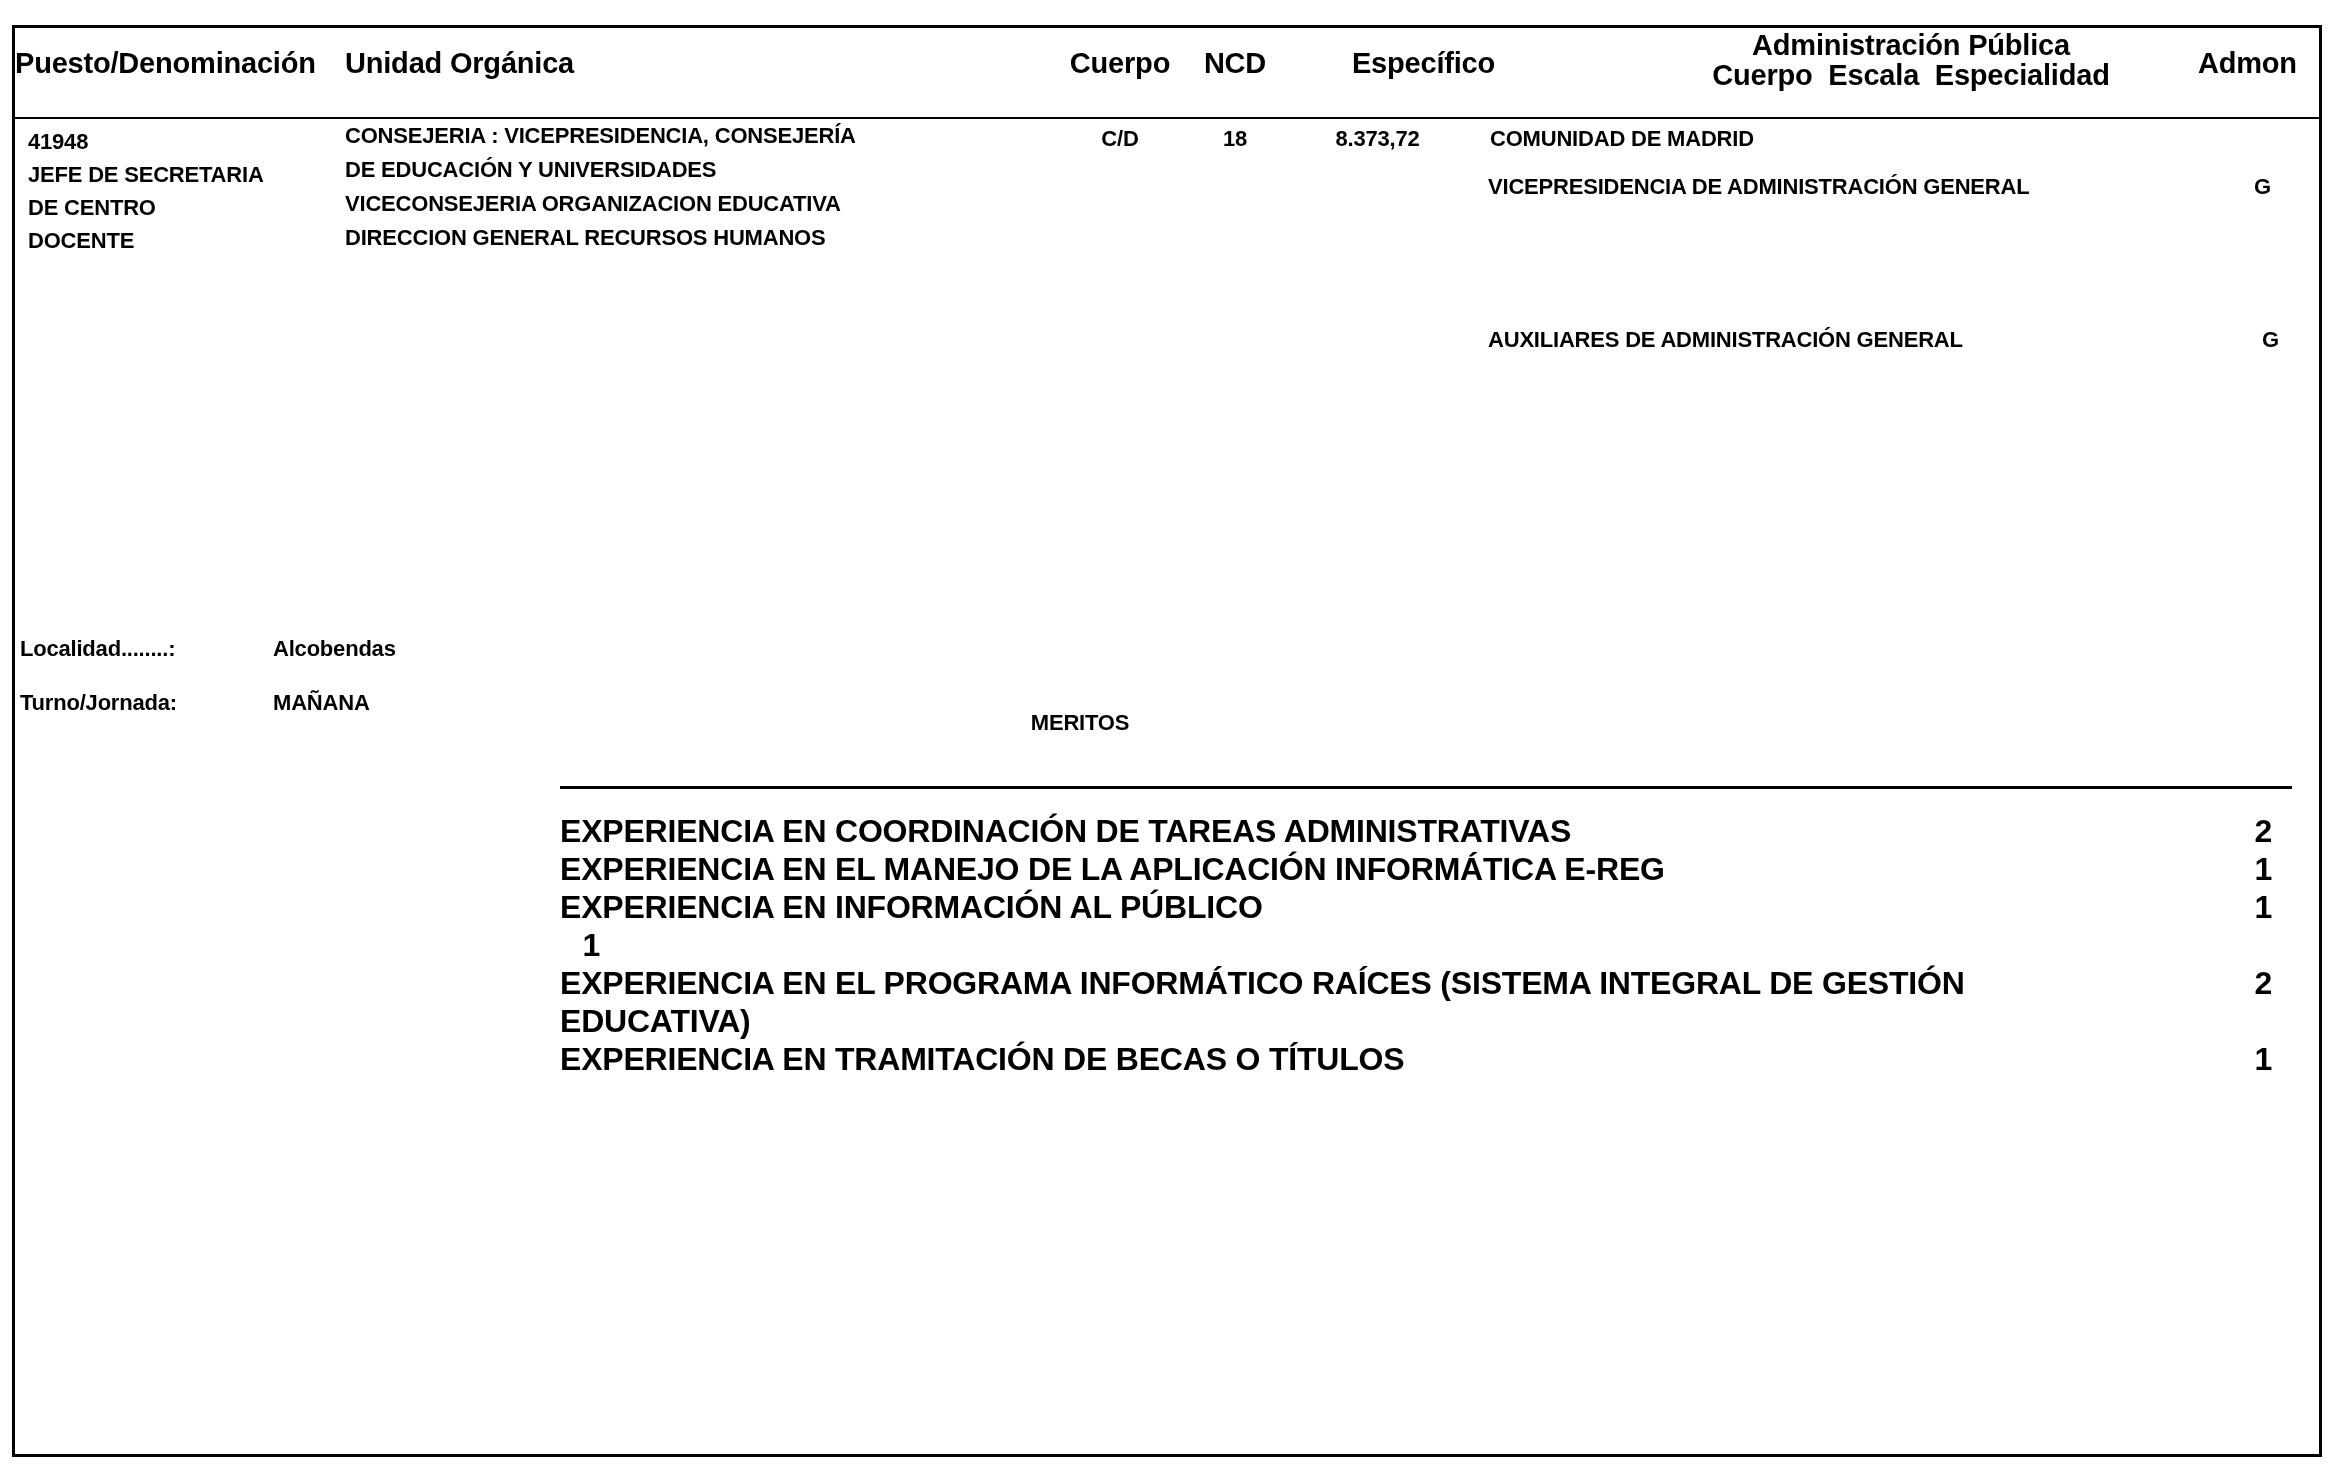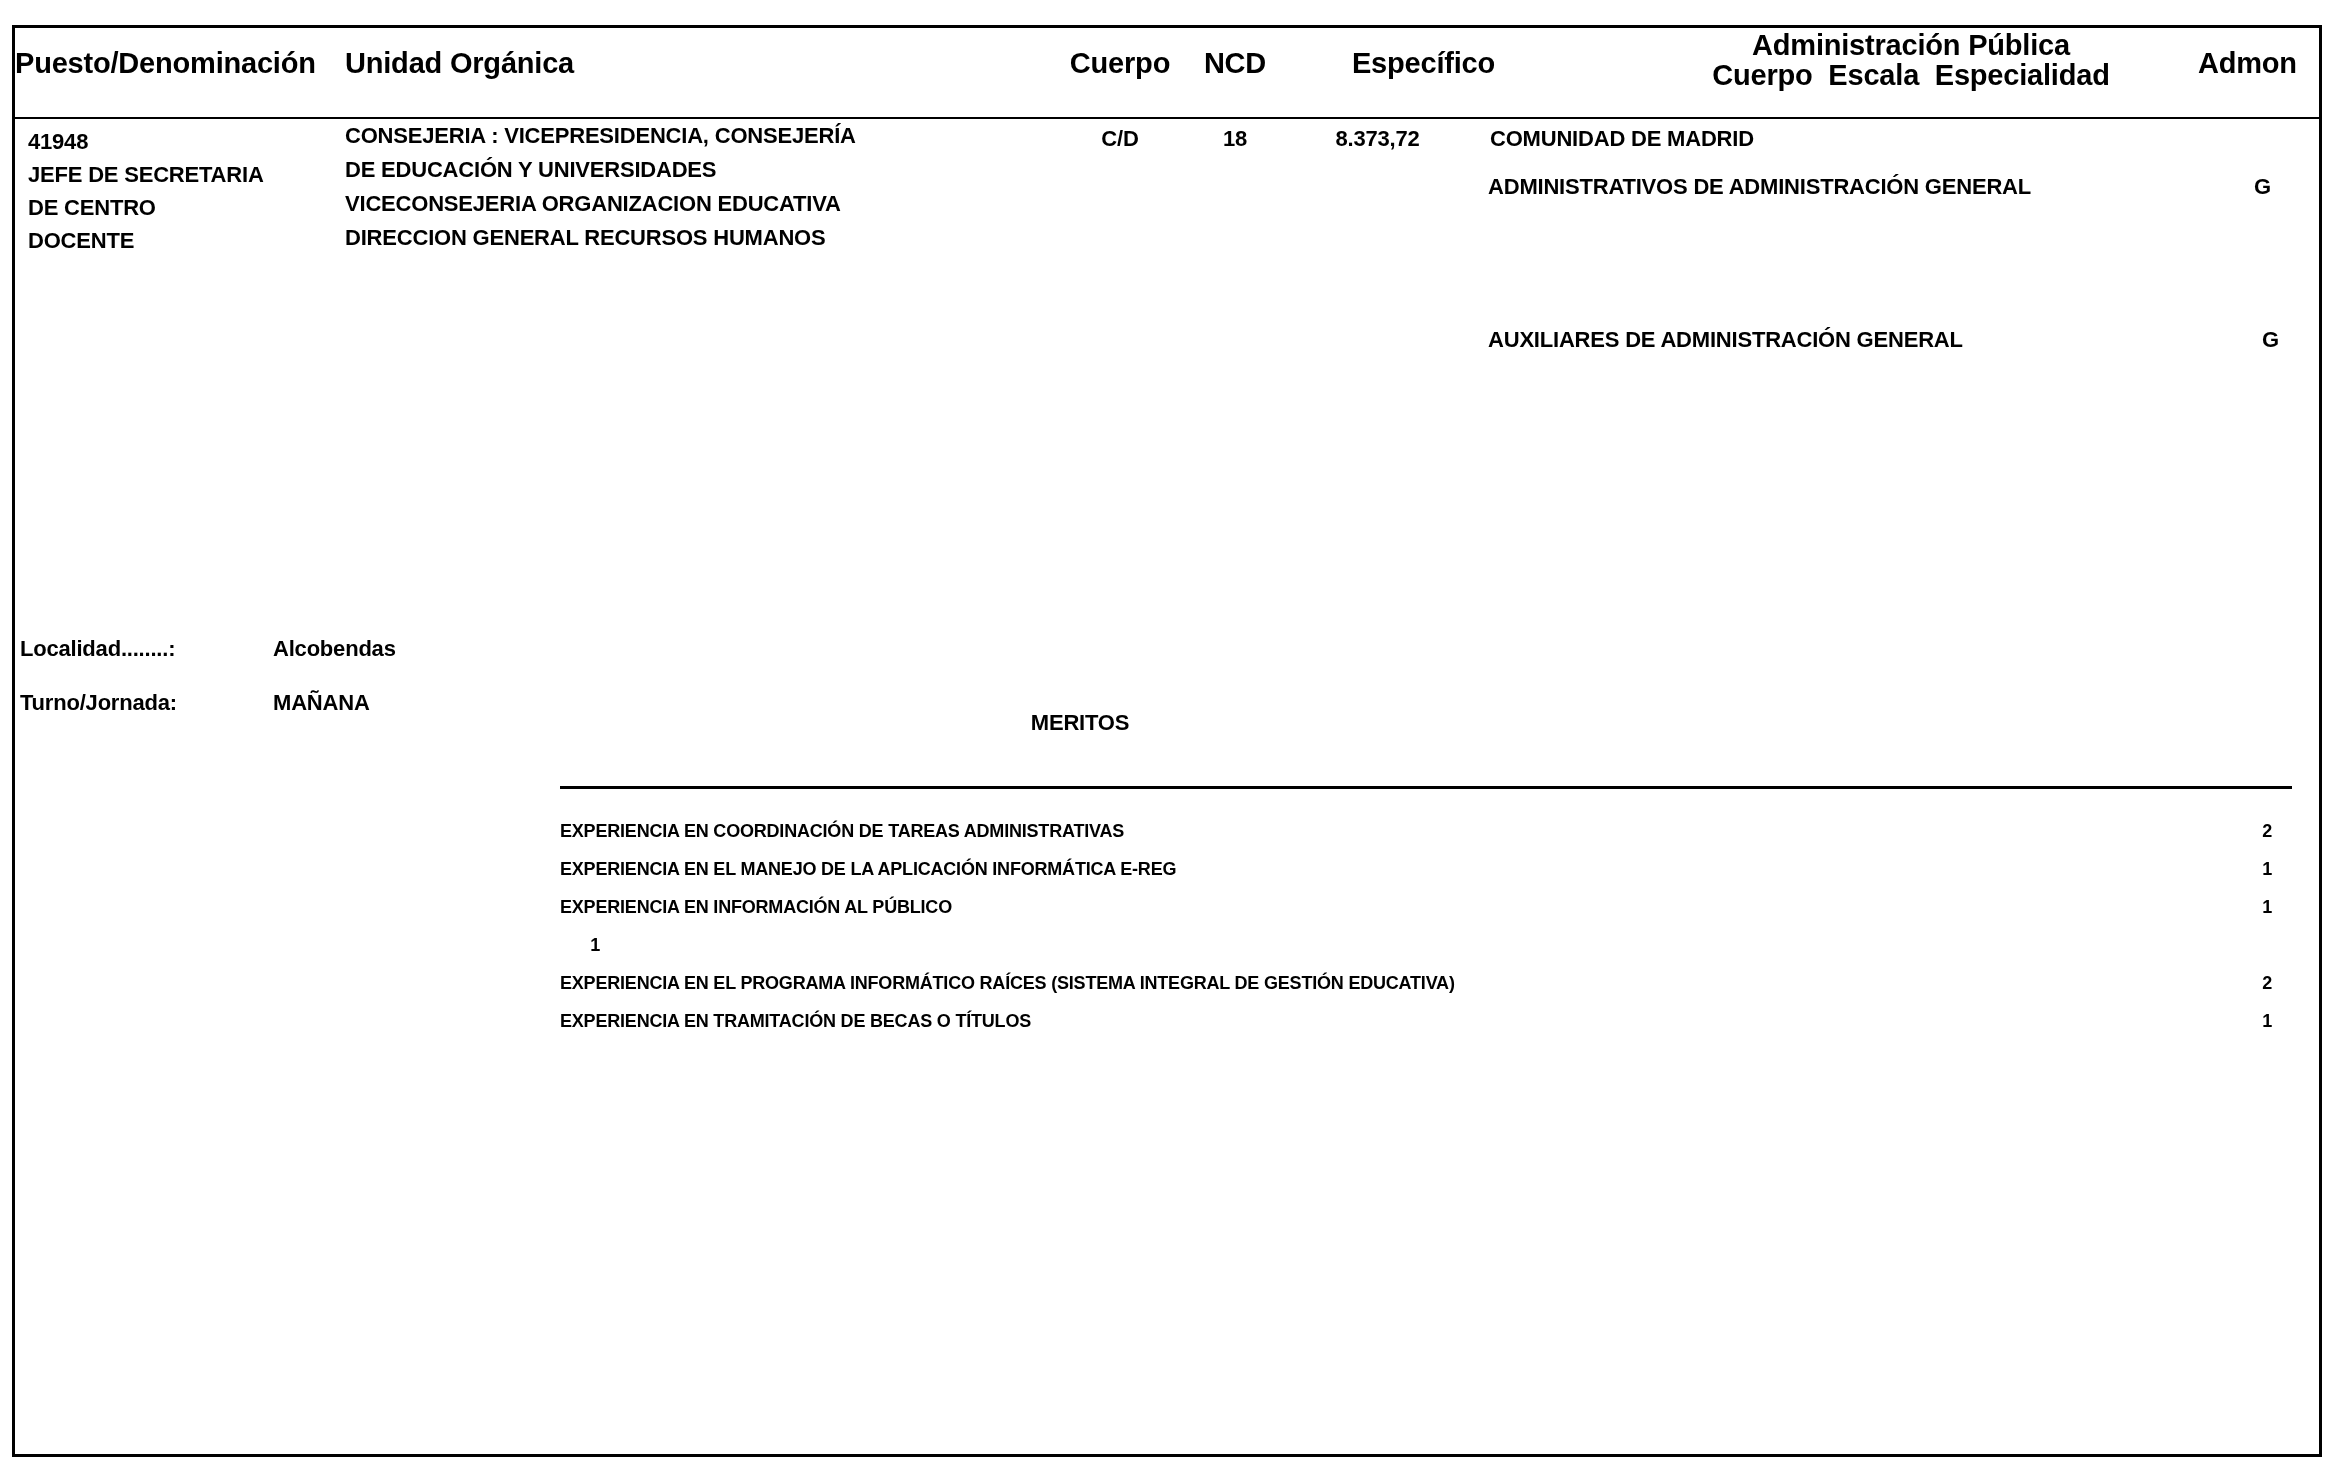--- a/index.html
+++ b/index.html
@@ -76,21 +76,21 @@
     transform: translateX(-50%);
   }
   .meritos-list {
     left: 560px; top: 812px;
     width: 1712px;
   }
   .merit-row {
     display: flex;
     justify-content: space-between;
     align-items: flex-start;
-    font-size: 18px;
+    font-size: 32px;
     line-height: 38px;
   }
   .merit-label {
     white-space: pre-line;
     max-width: 1560px;
   }
   .merit-value {
     text-align: right;
     min-width: 40px;
   }
@@ -118,21 +118,21 @@
 DOCENTE</div>
 <div class="abs fs-body row-unidad pre">CONSEJERIA : VICEPRESIDENCIA, CONSEJERÍA
 DE EDUCACIÓN Y UNIVERSIDADES
 VICECONSEJERIA ORGANIZACION EDUCATIVA
 DIRECCION GENERAL RECURSOS HUMANOS</div>
 <div class="abs fs-body row-grupo center">C/D</div>
 <div class="abs fs-body row-ncd center">18</div>
 <div class="abs fs-body row-espec center">8.373,72</div>
 <div class="abs fs-body row-admin">COMUNIDAD DE MADRID</div>
 
-<div class="abs fs-body cuerpo-0">ADMINISTRATIVOS DE ADMINISTRACIÓN GENERAL</div>
+<div class="abs fs-body cuerpo-0">VICEPRESIDENCIA DE ADMINISTRACIÓN GENERAL</div>
 <div class="abs fs-body cuerpo-0-adm">G</div>
 <div class="abs fs-body cuerpo-1">AUXILIARES DE ADMINISTRACIÓN GENERAL</div>
 <div class="abs fs-body cuerpo-1-adm">G</div>
 
 <div class="abs fs-body loc-label">Localidad........:</div>
 <div class="abs fs-body loc-value">Alcobendas</div>
 <div class="abs fs-body turno-label">Turno/Jornada:</div>
 <div class="abs fs-body turno-value">MAÑANA</div>
 
 <div class="abs fs-body meritos-title">MERITOS</div>

